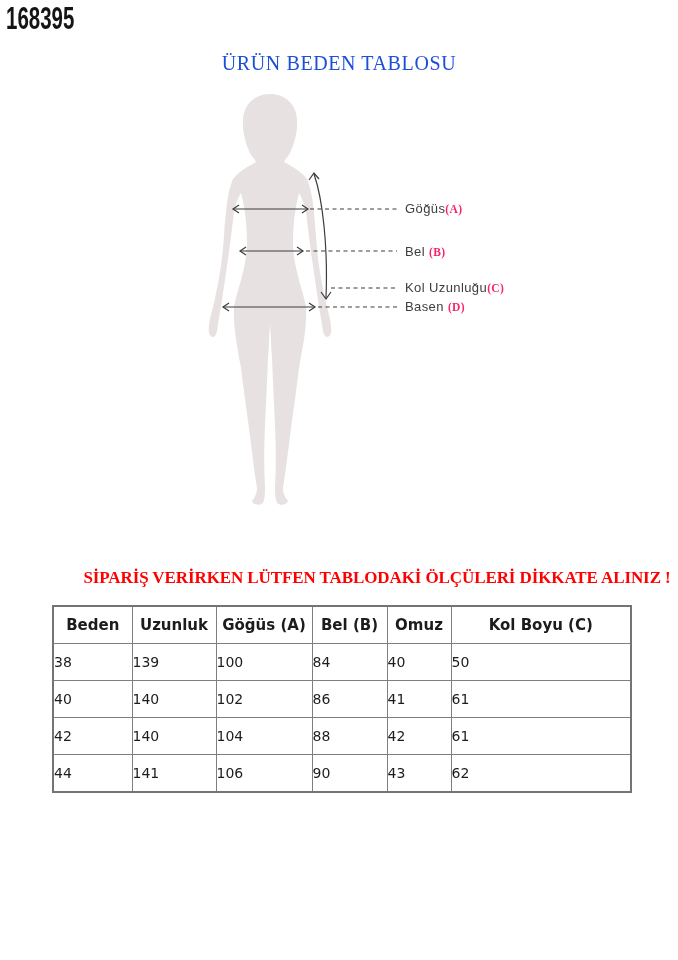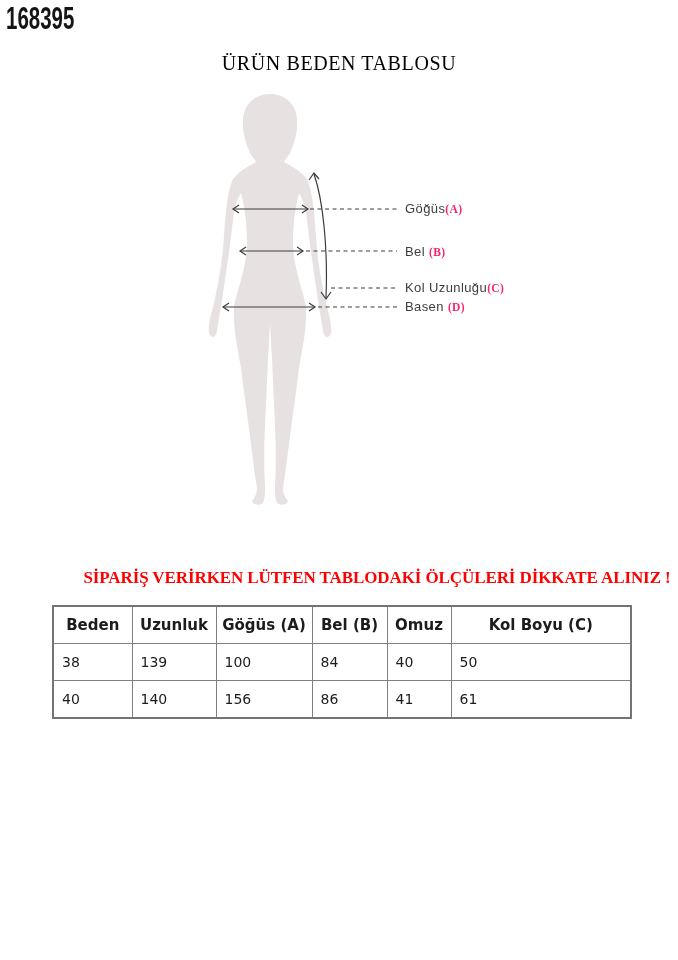--- a/index.html
+++ b/index.html
@@ -28,21 +28,21 @@
     position: absolute;
     left: 0;
     top: 52px;
     width: 100%;
     margin: 0;
     text-align: center;
     font-family: "Liberation Serif", serif;
     font-weight: normal;
     font-size: 20px;
     letter-spacing: 0.6px;
-    color: #000000;
+    color: #1d4ed8;
   }
   .diagram {
     position: absolute;
     left: 0;
     top: 0;
     width: 542px;
     height: 530px;
   }
   .diagram svg {
     position: absolute;
@@ -111,21 +111,20 @@
   table.size-table { border: 2px solid #747474; }
   table.size-table th {
     height: 36px;
     font-size: 15px;
     font-weight: bold;
   }
   table.size-table td {
     height: 36px;
     font-size: 14px;
     font-weight: normal;
-    padding-left: 8px;
   }
   .silhouette { fill: var(--silhouette, #e8e1e1); stroke: none; }
   .arrow-line { stroke: #3c3c3c; stroke-width: 1.2; fill: none; }
   .dash-line { stroke: #3c3c3c; stroke-width: 1.2; fill: none; stroke-dasharray: 4 3.5; }
 </style>
 </head>
 <body>
 
 <div class="page">
 
@@ -242,21 +241,37 @@
         <td>38</td>
         <td>139</td>
         <td>100</td>
         <td>84</td>
         <td>40</td>
         <td>50</td>
       </tr>
       <tr>
         <td>40</td>
         <td>140</td>
-        <td>156</td>
+        <td>102</td>
         <td>86</td>
         <td>41</td>
         <td>61</td>
       </tr>
+      <tr>
+        <td>42</td>
+        <td>140</td>
+        <td>104</td>
+        <td>88</td>
+        <td>42</td>
+        <td>61</td>
+      </tr>
+      <tr>
+        <td>44</td>
+        <td>141</td>
+        <td>106</td>
+        <td>90</td>
+        <td>43</td>
+        <td>62</td>
+      </tr>
     </tbody>
   </table>
 
 </div>
 
 </body></html>

